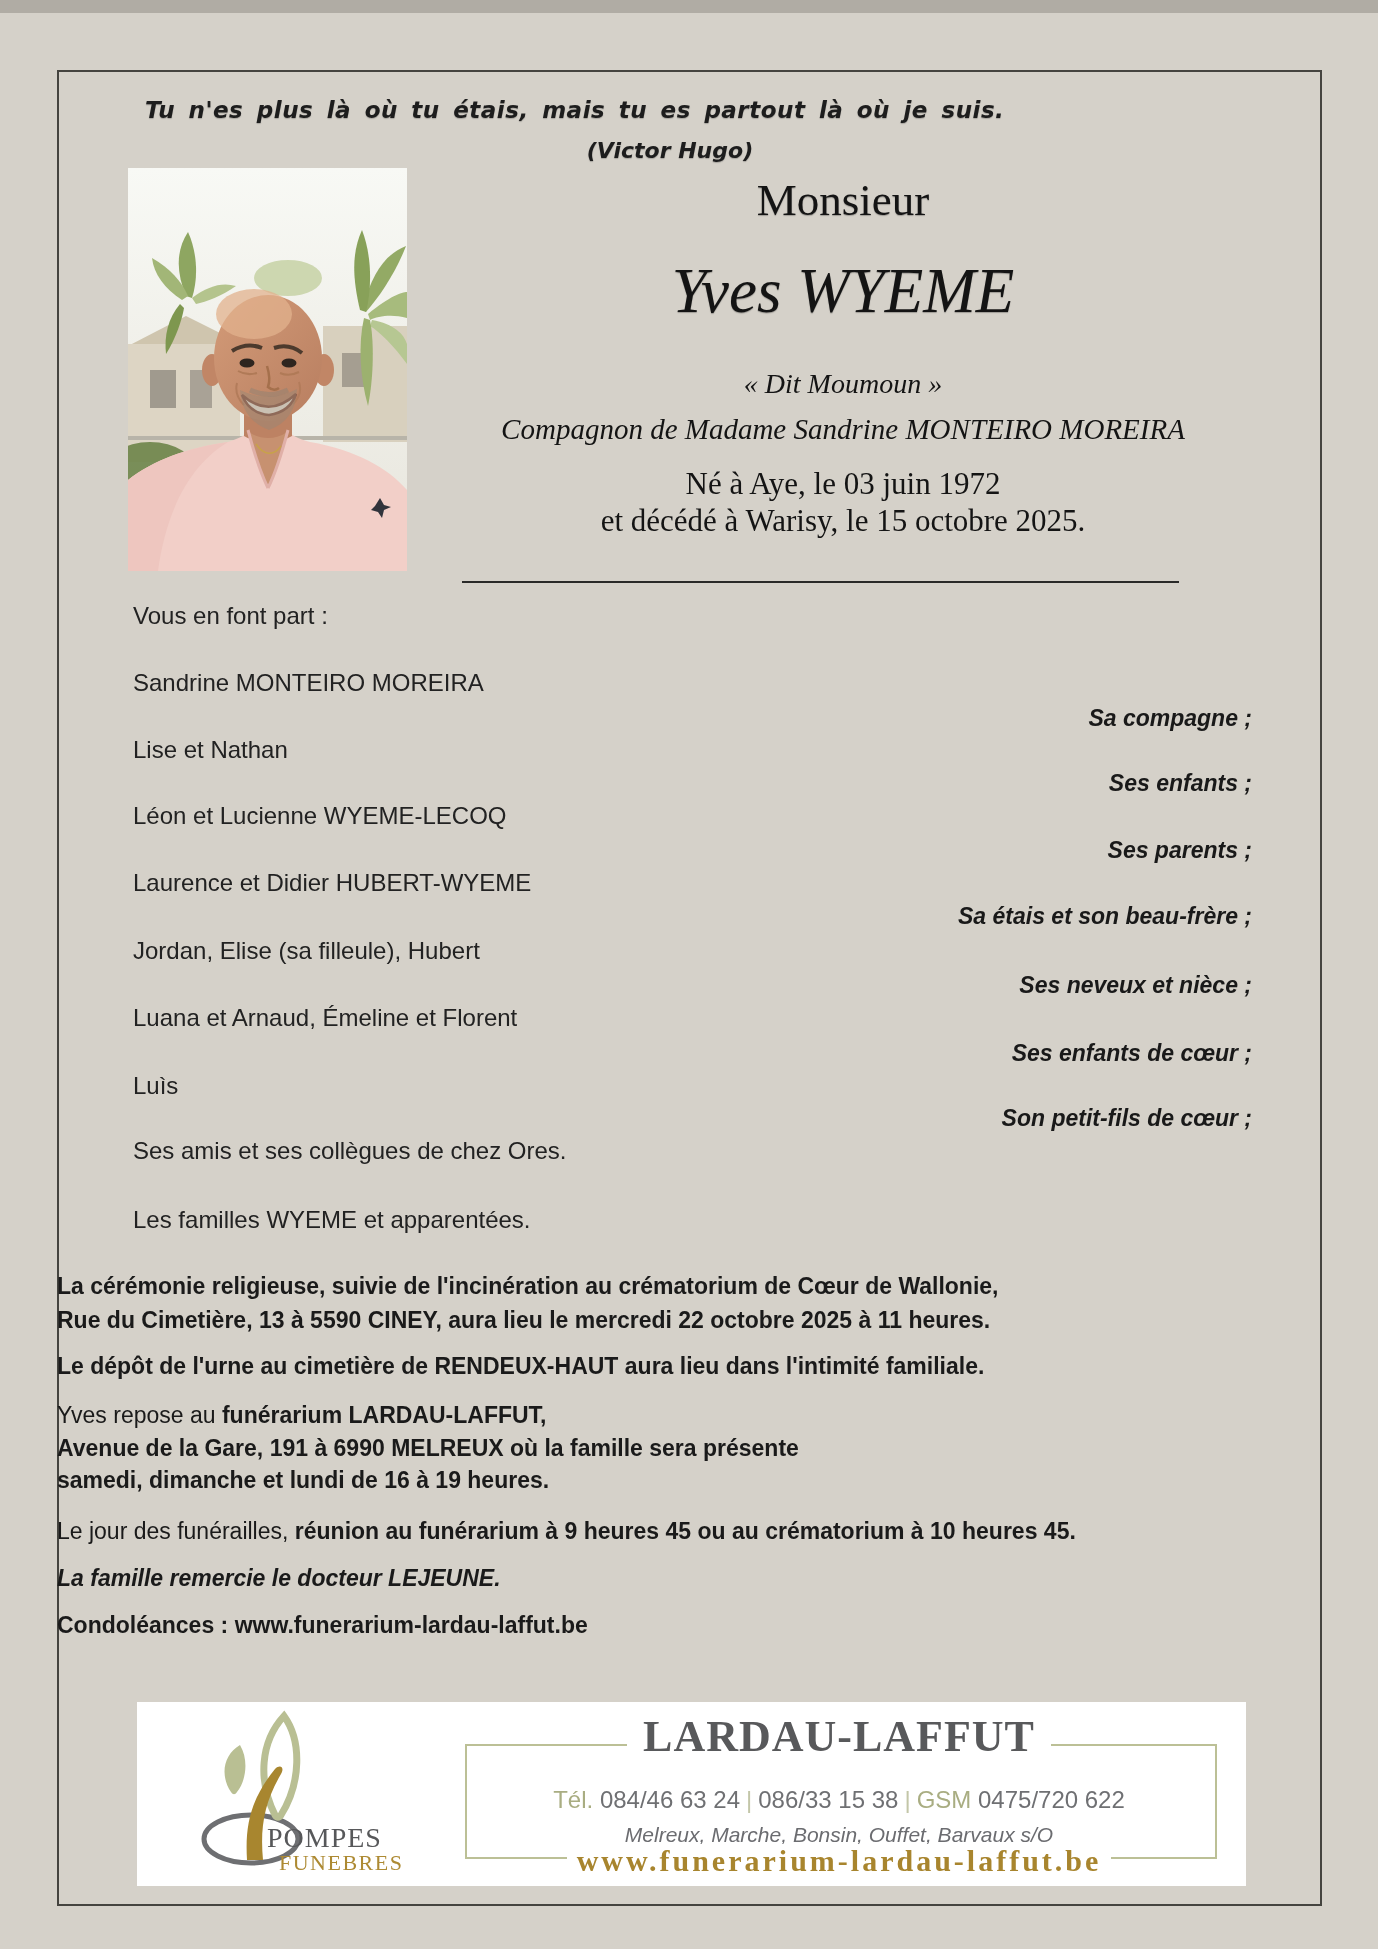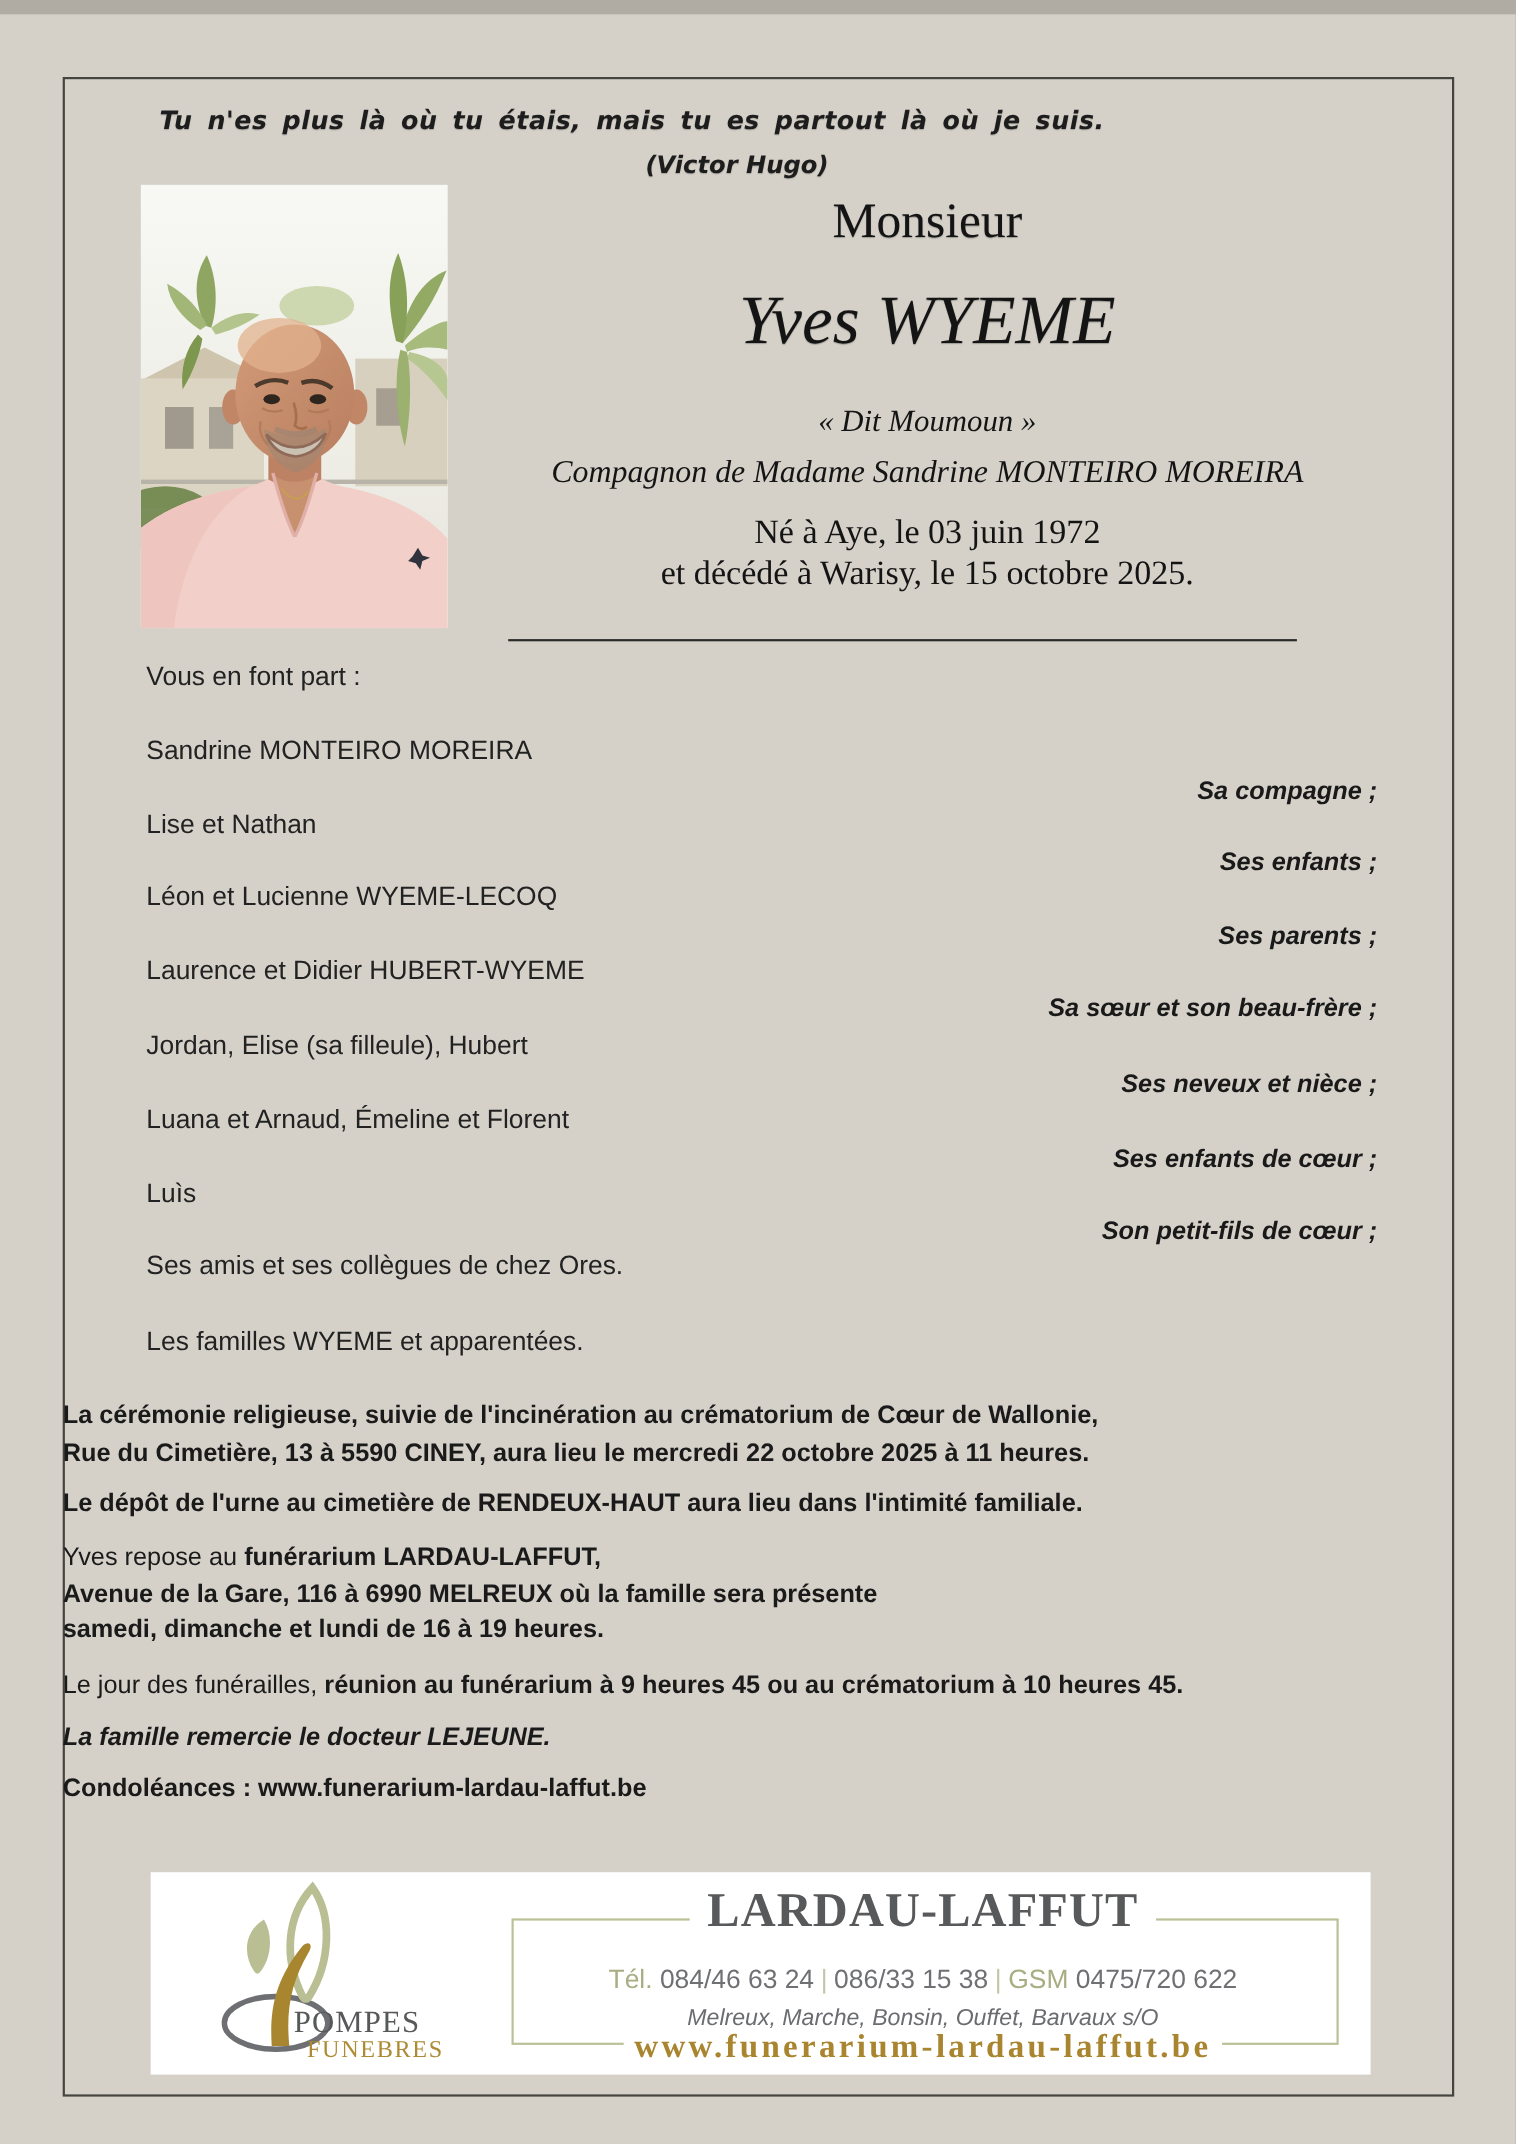--- a/index.html
+++ b/index.html
@@ -156,37 +156,37 @@
 
   <div class="intro abs">Vous en font part :</div>
 
   <div class="nm abs" style="top:655px">Sandrine MONTEIRO MOREIRA</div>
   <div class="role abs" style="top:690px">Sa compagne ;</div>
   <div class="nm abs" style="top:722px">Lise et Nathan</div>
   <div class="role abs" style="top:755px">Ses enfants ;</div>
   <div class="nm abs" style="top:788px">Léon et Lucienne WYEME-LECOQ</div>
   <div class="role abs" style="top:822px">Ses parents ;</div>
   <div class="nm abs" style="top:855px">Laurence et Didier HUBERT-WYEME</div>
-  <div class="role abs" style="top:888px">Sa sœur et son beau-frère ;</div>
+  <div class="role abs" style="top:888px">Sa étais et son beau-frère ;</div>
   <div class="nm abs" style="top:923px">Jordan, Elise (sa filleule), Hubert</div>
   <div class="role abs" style="top:957px">Ses neveux et nièce ;</div>
   <div class="nm abs" style="top:990px">Luana et Arnaud, Émeline et Florent</div>
   <div class="role abs" style="top:1025px">Ses enfants de cœur ;</div>
   <div class="nm abs" style="top:1058px">Luìs</div>
   <div class="role abs" style="top:1090px">Son petit-fils de cœur ;</div>
   <div class="nm abs" style="top:1123px">Ses amis et ses collègues de chez Ores.</div>
   <div class="nm abs" style="top:1192px">Les familles WYEME et apparentées.</div>
 
   <div class="cer abs" style="top:1258px">La cérémonie religieuse, suivie de l'incinération au crématorium de Cœur de Wallonie,</div>
   <div class="cer abs" style="top:1292px">Rue du Cimetière, 13 à 5590 CINEY, aura lieu le mercredi 22 octobre 2025 à 11 heures.</div>
   <div class="cer abs" style="top:1338px">Le dépôt de l'urne au cimetière de RENDEUX-HAUT aura lieu dans l'intimité familiale.</div>
   <div class="cer abs" style="top:1387px">
     <span class="reg">Yves repose au </span><span>funérarium LARDAU-LAFFUT,</span>
   </div>
-  <div class="cer abs" style="top:1420px">Avenue de la Gare, 116 à 6990 MELREUX où la famille sera présente</div>
+  <div class="cer abs" style="top:1420px">Avenue de la Gare, 191 à 6990 MELREUX où la famille sera présente</div>
   <div class="cer abs" style="top:1452px">samedi, dimanche et lundi de 16 à 19 heures.</div>
   <div class="cer abs" style="top:1503px">
     <span class="reg">Le jour des funérailles, </span><span>réunion au funérarium à 9 heures 45 ou au crématorium à 10 heures 45.</span>
   </div>
   <div class="cer cer-it abs" style="top:1550px">La famille remercie le docteur LEJEUNE.</div>
   <div class="cer abs" style="top:1597px">Condoléances : www.funerarium-lardau-laffut.be</div>
 
   <div class="fbox abs">
     <svg class="logo-svg rel" viewBox="0 0 290 172">
       <ellipse cx="64" cy="131" rx="47" ry="24" fill="none" stroke="#6e6f72" stroke-width="5"></ellipse>

